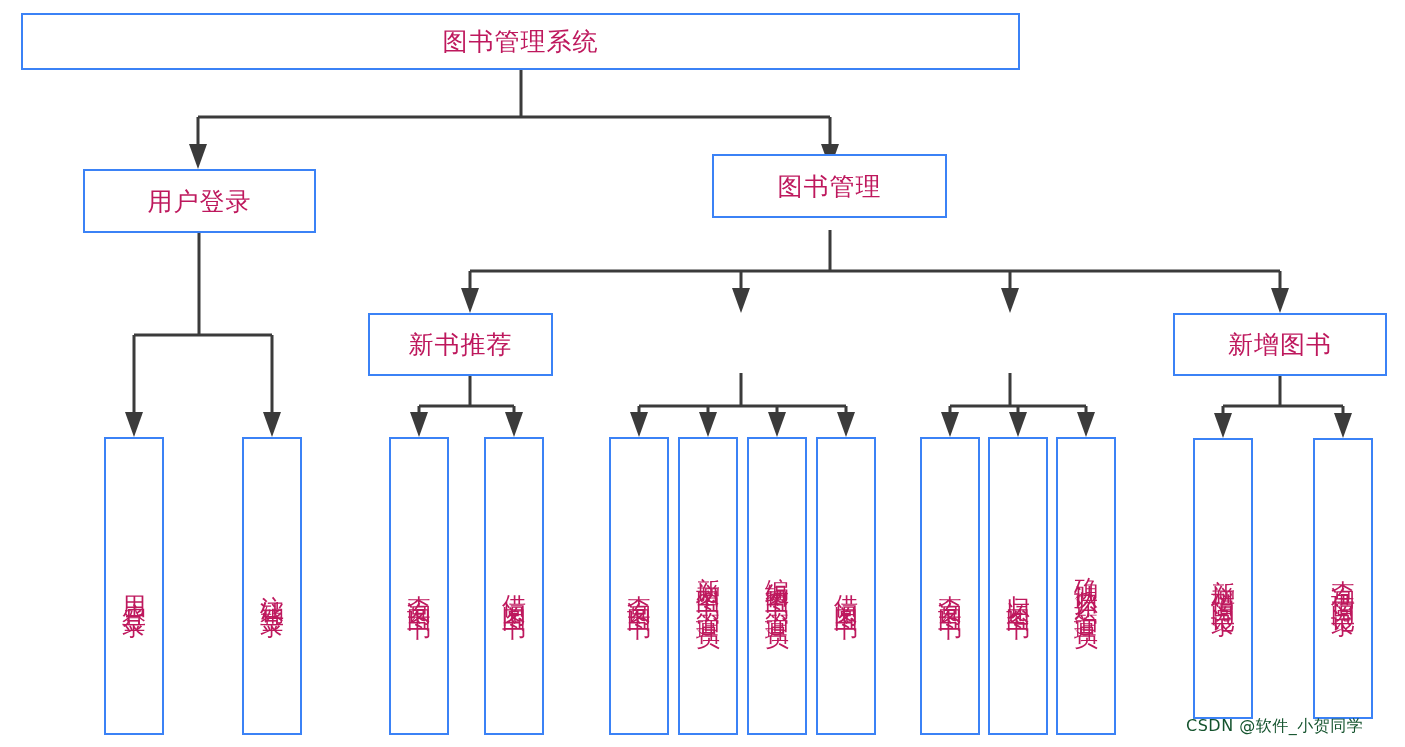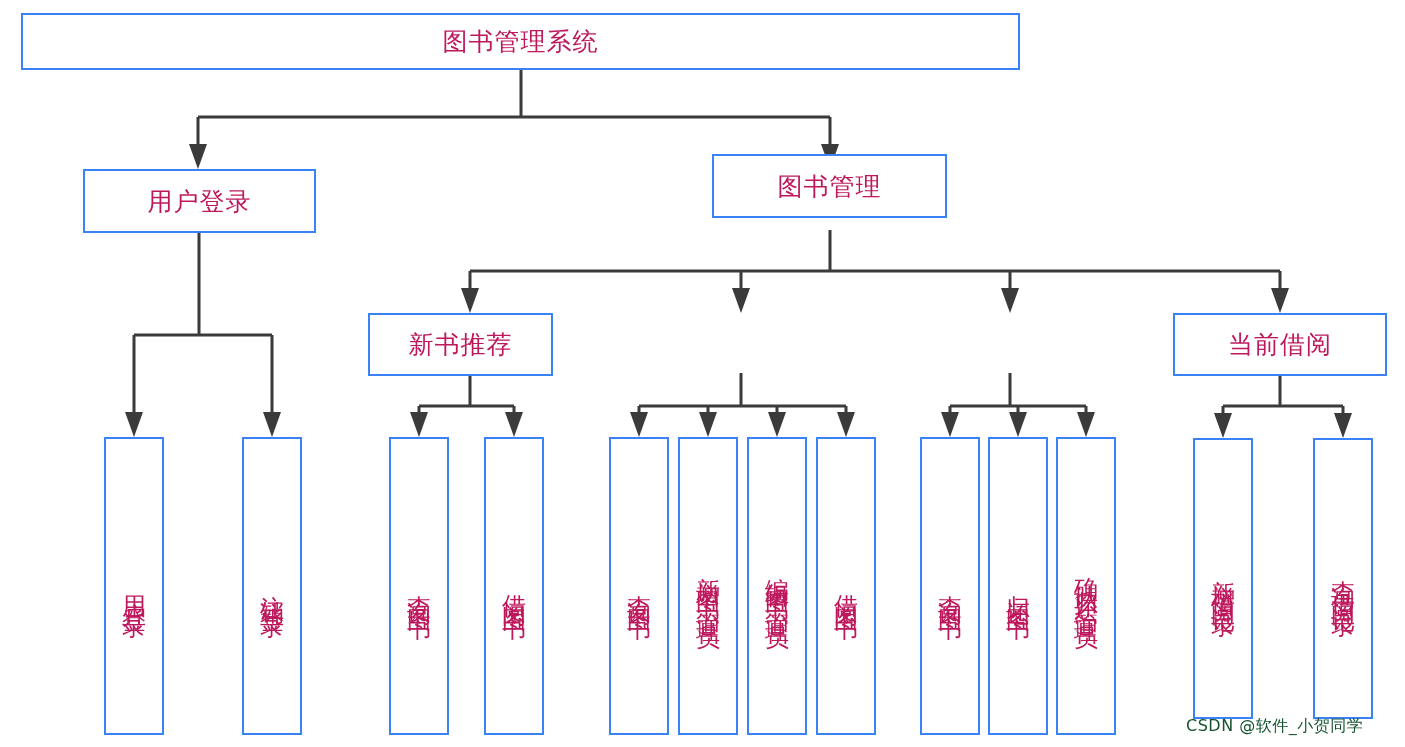--- a/index.html
+++ b/index.html
@@ -75,21 +75,21 @@
     <span class="label">用户登录</span>
   </div>
   <div class="node h" style="left:712px;top:154px;width:235px;height:64px">
     <span class="label">图书管理</span>
   </div>
 
   <div class="node h" style="left:368px;top:313px;width:185px;height:63px">
     <span class="label">新书推荐</span>
   </div>
   <div class="node h" style="left:1173px;top:313px;width:214px;height:63px">
-    <span class="label">当前借阅</span>
+    <span class="label">新增图书</span>
   </div>
 
   <div class="node v" style="left:104px;top:437px;width:60px;height:298px">
     <span class="label">用户登录</span>
   </div>
   <div class="node v" style="left:242px;top:437px;width:60px;height:298px">
     <span class="label">注销登录</span>
   </div>
 
   <div class="node v" style="left:389px;top:437px;width:60px;height:298px">

